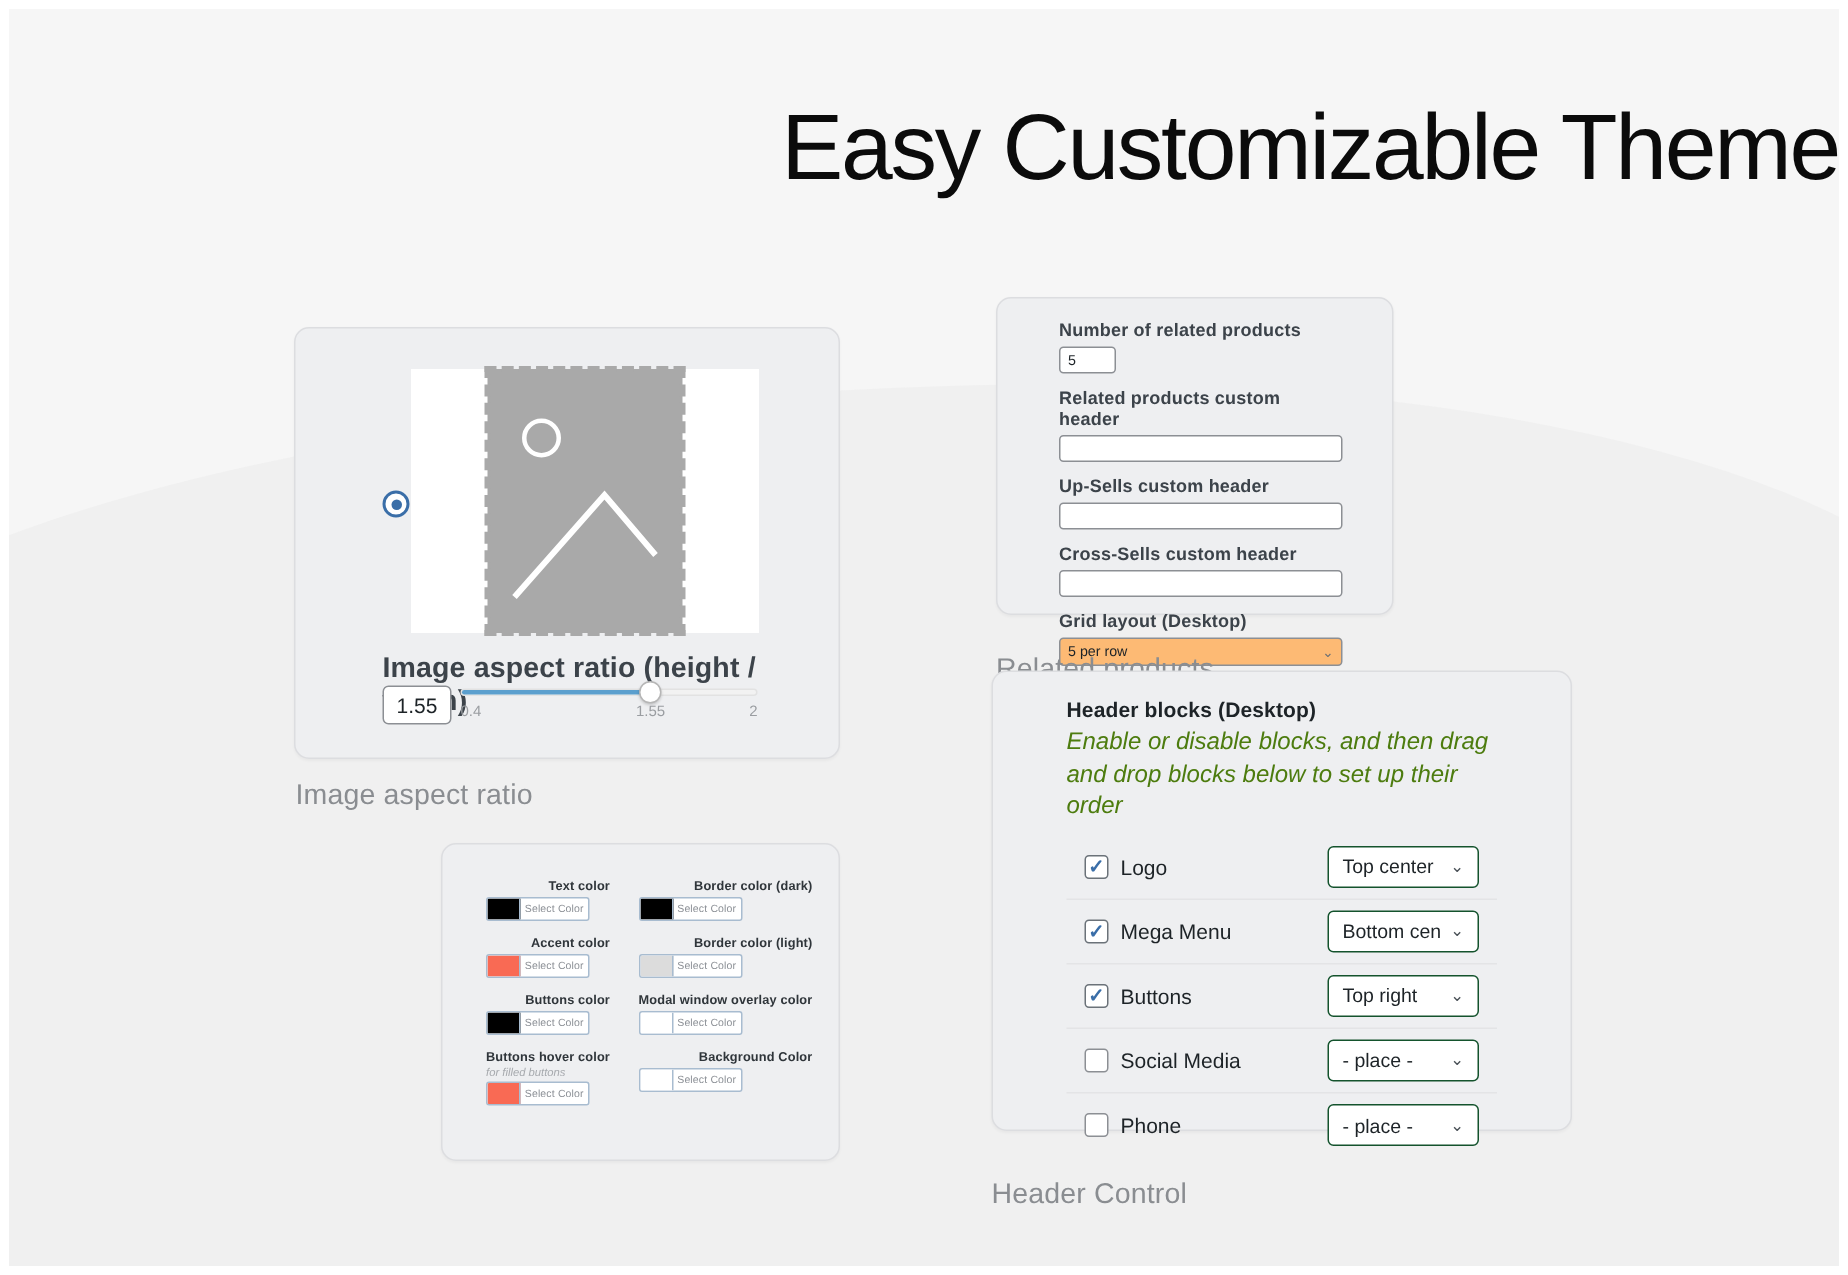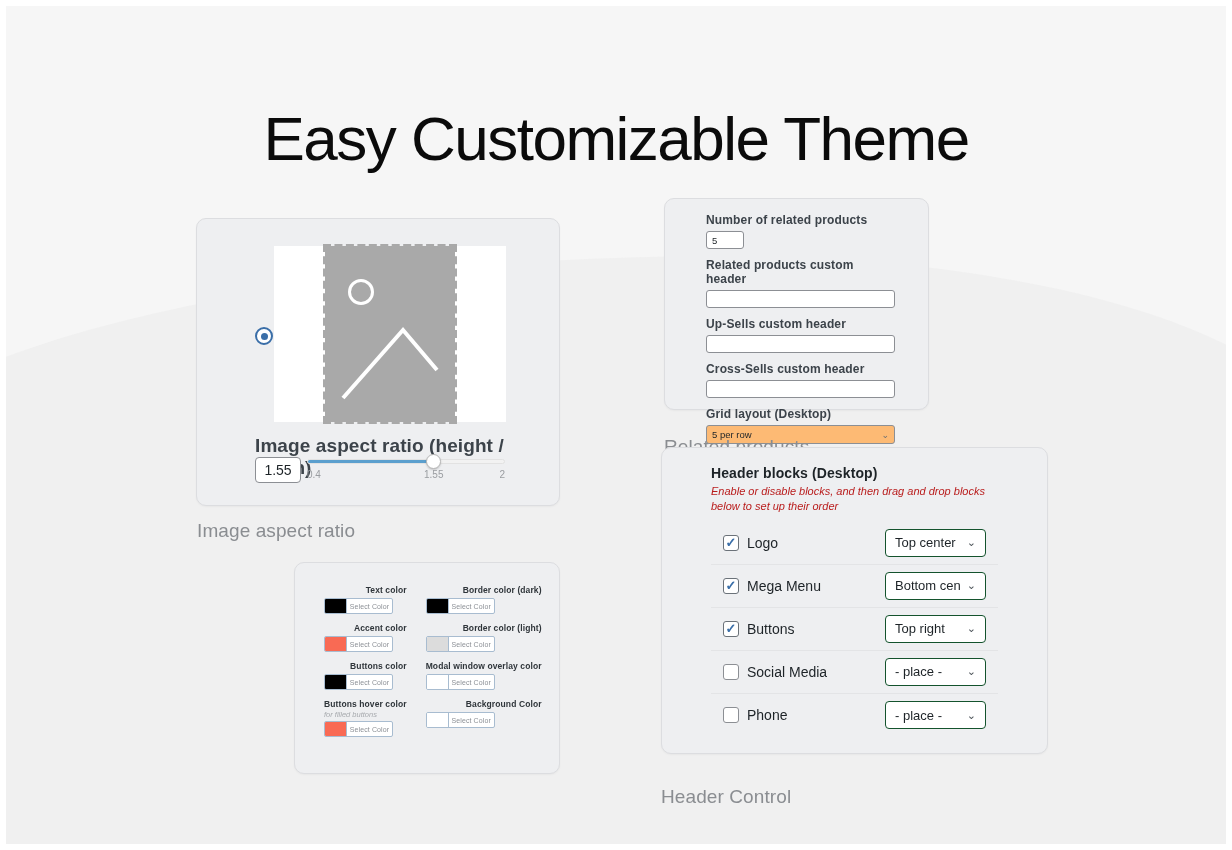--- a/index.html
+++ b/index.html
@@ -36,28 +36,27 @@
     border-radius: 60% 40% 0 0 / 28% 22% 0 0;
     opacity: .85;
     pointer-events: none;
   }
 
   
   #hero-title {
     position: absolute;
     left: 0; top: 62px;
     width: 1220px;
-    text-align: center;
+    text-align: right;
     font-size: 62px;
     line-height: 1;
     font-weight: 400;
     letter-spacing: -1.5px;
     color: #0b0b0b;
     font-family: "Liberation Sans Narrow", "Liberation Sans", sans-serif;
-    margin-top: 40px;
   }
 
   
   .card {
     position: absolute;
     background: #eeeff1;
     border: 1px solid #dcdde0;
     border-radius: 10px;
     box-shadow: 0 1px 2px rgba(0,0,0,.04);
   }
@@ -201,21 +200,21 @@
   }
 
   #caption-colors { left: 288px; top: 780px; }
 
   
   #card-header { left: 655px; top: 441px; width: 387px; height: 307px; }
   #card-header .inner { position: absolute; left: 49px; top: 17px; right: 49px; }
 
   #hb-title { font-size: 14px; font-weight: 700; color: #1d2327; letter-spacing: .1px; }
   #hb-sub {
-    font-size: 11px; font-style: italic; color: #b91c1c;
+    font-size: 16px; font-style: italic; color: #4d7c0f;
     line-height: 1.35; margin-top: 3px; margin-bottom: 8px;
   }
   .hb-row {
     display: flex; align-items: center; justify-content: space-between;
     height: 43px; padding: 0 12px;
     border-bottom: 1px solid #e3e4e6;
   }
   .hb-row:last-child { border-bottom: none; }
   .hb-left { display: flex; align-items: center; gap: 8px; }
   .hb-check {

